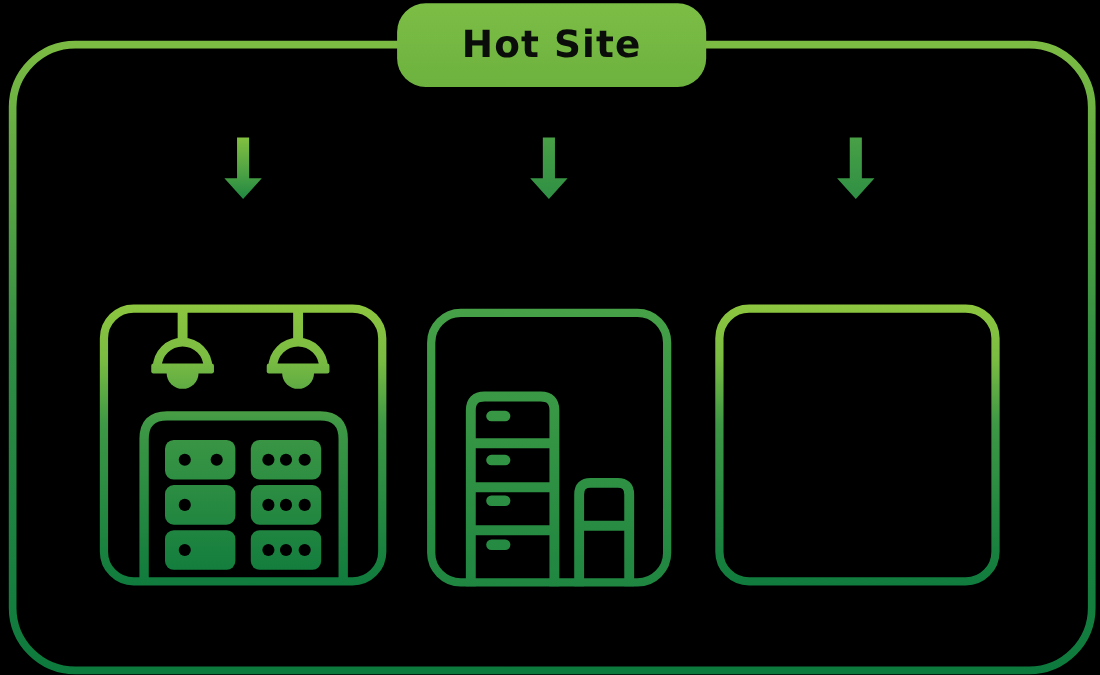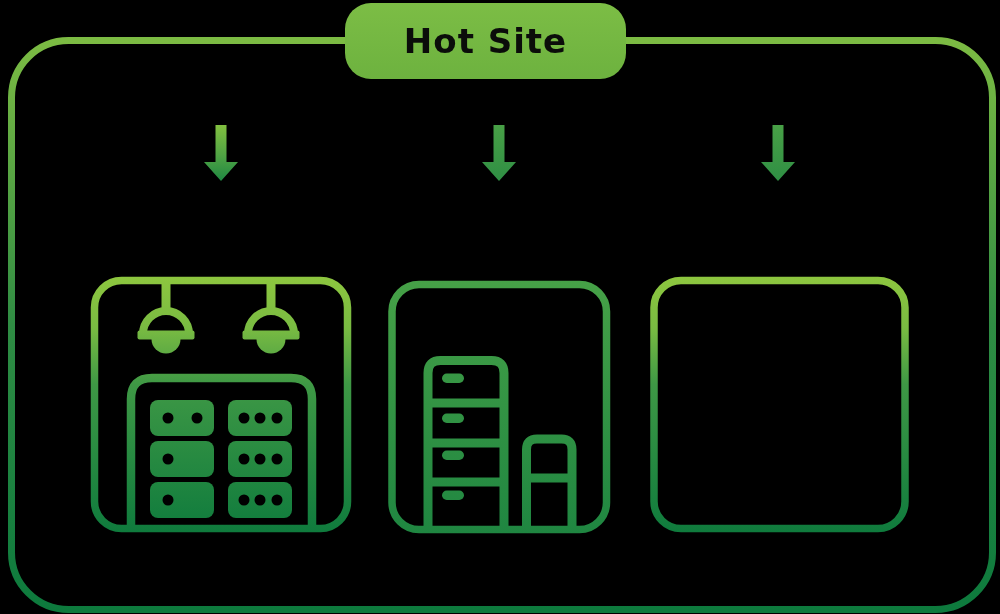--- a/index.html
+++ b/index.html
@@ -16,21 +16,21 @@
     overflow: hidden;
   }
   .stage svg {
     position: absolute;
     left: 0;
     top: 0;
     display: block;
   }
   .hot-site-pill {
     position: absolute;
-    left: 345px;
+    left: 361px;
     top: 3px;
     width: 281px;
     height: 76px;
     border-radius: 26px;
     background: linear-gradient(180deg, #7cbd45 0%, #6db23f 100%);
     display: flex;
     align-items: center;
     justify-content: center;
   }
   .hot-site-pill .pill-text {

